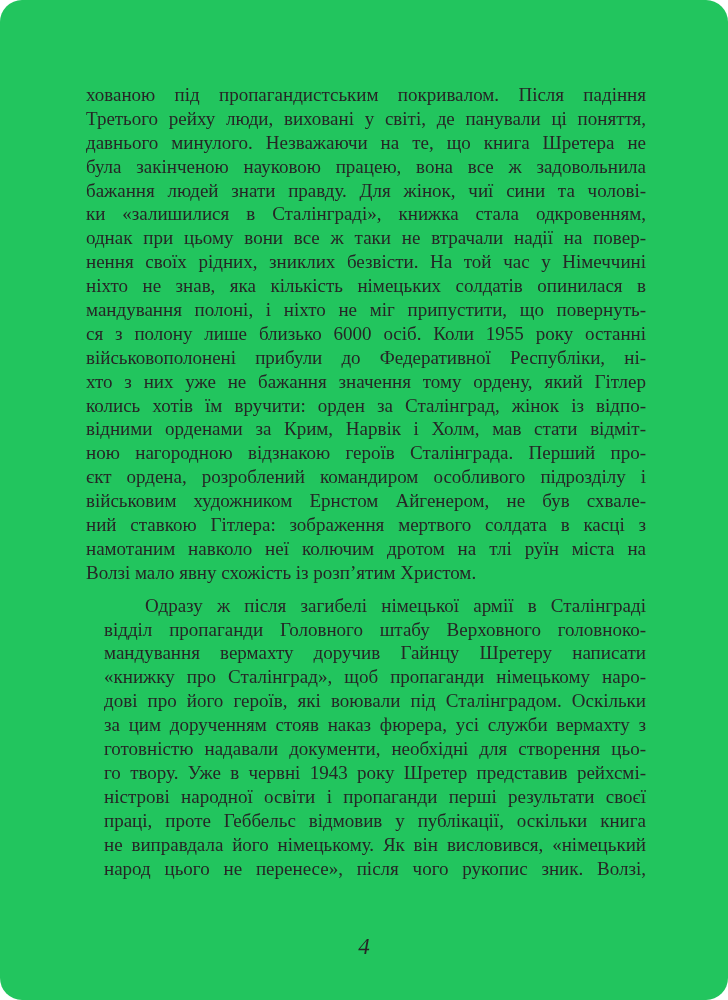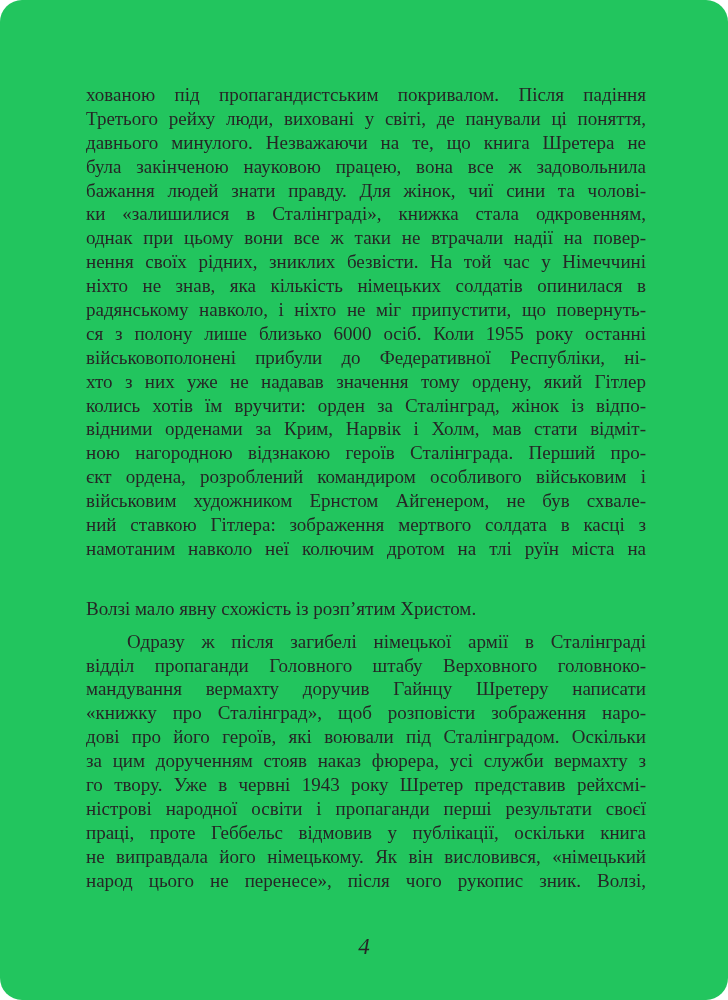--- a/index.html
+++ b/index.html
@@ -21,34 +21,34 @@
     left: 86px;
     top: 83px;
     width: 560px;
   }
   .paragraph {
     margin: 0;
     padding: 0;
   }
   .paragraph + .paragraph {
     margin-top: 9px;
+    margin-left: 18px;
   }
   .line {
     font-size: 19px;
     line-height: 23.9px;
     height: 23.9px;
     color: #262626;
     text-align: justify;
     text-align-last: justify;
     overflow: hidden;
   }
   .line.no-just {
     text-align: center;
     text-align-last: left;
-    margin-top: 36px;
   }
   .line.indent {
     padding-left: 41px;
   }
   .page-number {
     position: absolute;
     top: 934px;
     left: 0;
     width: 728px;
     text-align: center;
@@ -65,40 +65,41 @@
       <div class="paragraph">
         <div class="line" style="">хованою під пропагандистським покривалом. Після падіння</div>
         <div class="line" style="">Третього рейху люди, виховані у світі, де панували ці поняття,</div>
         <div class="line" style="">давнього минулого. Незважаючи на те, що книга Шретера не</div>
         <div class="line" style="">була закінченою науковою працею, вона все ж задовольнила</div>
         <div class="line" style="">бажання людей знати правду. Для жінок, чиї сини та чолові-</div>
         <div class="line" style="">ки «залишилися в Сталінграді», книжка стала одкровенням,</div>
         <div class="line" style="">однак при цьому вони все ж таки не втрачали надії на повер-</div>
         <div class="line" style="">нення своїх рідних, зниклих безвісти. На той час у Німеччині</div>
         <div class="line" style="">ніхто не знав, яка кількість німецьких солдатів опинилася в</div>
-        <div class="line" style="">радянському навколо, і ніхто не міг припустити, що повернуть-</div>
+        <div class="line" style="">мандування полоні, і ніхто не міг припустити, що повернуть-</div>
         <div class="line" style="">ся з полону лише близько 6000 осіб. Коли 1955 року останні</div>
         <div class="line" style="">військовополонені прибули до Федеративної Республіки, ні-</div>
-        <div class="line" style="">хто з них уже не надавав значення тому ордену, який Гітлер</div>
+        <div class="line" style="">хто з них уже не бажання значення тому ордену, який Гітлер</div>
         <div class="line" style="">колись хотів їм вручити: орден за Сталінград, жінок із відпо-</div>
         <div class="line" style="">відними орденами за Крим, Нарвік і Холм, мав стати відміт-</div>
         <div class="line" style="">ною нагородною відзнакою героїв Сталінграда. Перший про-</div>
-        <div class="line" style="">єкт ордена, розроблений командиром особливого військовим і</div>
+        <div class="line" style="">єкт ордена, розроблений командиром особливого підрозділу і</div>
         <div class="line" style="">військовим художником Ернстом Айгенером, не був схвале-</div>
         <div class="line" style="">ний ставкою Гітлера: зображення мертвого солдата в касці з</div>
         <div class="line" style="">намотаним навколо неї колючим дротом на тлі руїн міста на</div>
         <div class="line no-just" style="">Волзі мало явну схожість із розп’ятим Христом.</div>
       </div>
       <div class="paragraph">
         <div class="line indent" style="">Одразу ж після загибелі німецької армії в Сталінграді</div>
         <div class="line" style="">відділ пропаганди Головного штабу Верховного головноко-</div>
         <div class="line" style="">мандування вермахту доручив Гайнцу Шретеру написати</div>
-        <div class="line" style="">«книжку про Сталінград», щоб розповісти зображення наро-</div>
+        <div class="line" style="">«книжку про Сталінград», щоб пропаганди німецькому наро-</div>
         <div class="line" style="">дові про його героїв, які воювали під Сталінградом. Оскільки</div>
         <div class="line" style="">за цим дорученням стояв наказ фюрера, усі служби вермахту з</div>
+        <div class="line" style="">готовністю надавали документи, необхідні для створення цьо-</div>
         <div class="line" style="">го твору. Уже в червні 1943 року Шретер представив рейхсмі-</div>
         <div class="line" style="">ністрові народної освіти і пропаганди перші результати своєї</div>
         <div class="line" style="">праці, проте Геббельс відмовив у публікації, оскільки книга</div>
         <div class="line" style="">не виправдала його німецькому. Як він висловився, «німецький</div>
         <div class="line" style="">народ цього не перенесе», після чого рукопис зник. Волзі,</div>
       </div>
     </main>
   <div class="page-number">4</div>
 </div>
 

